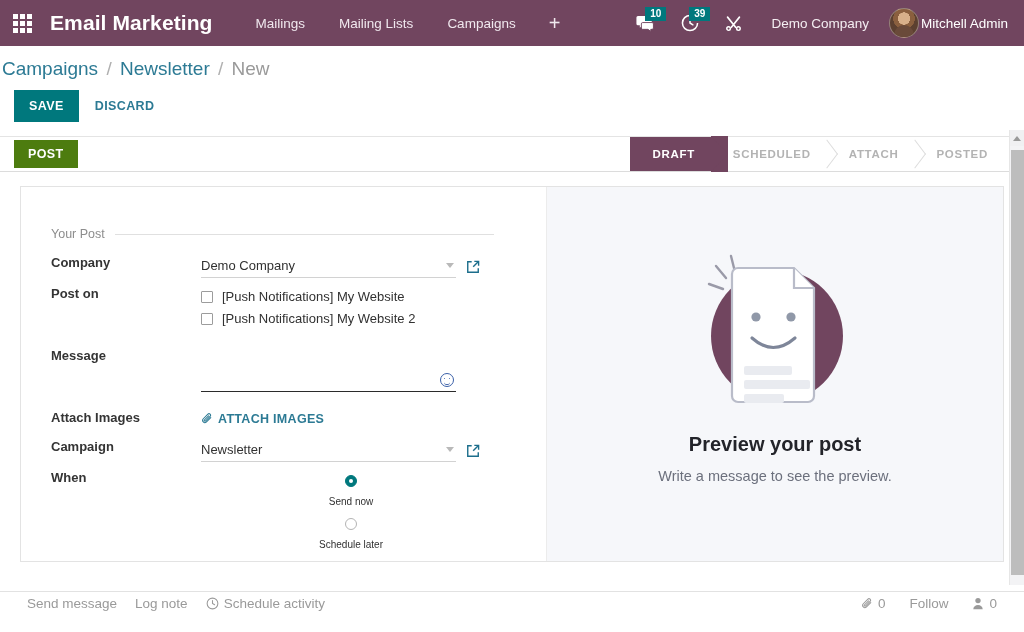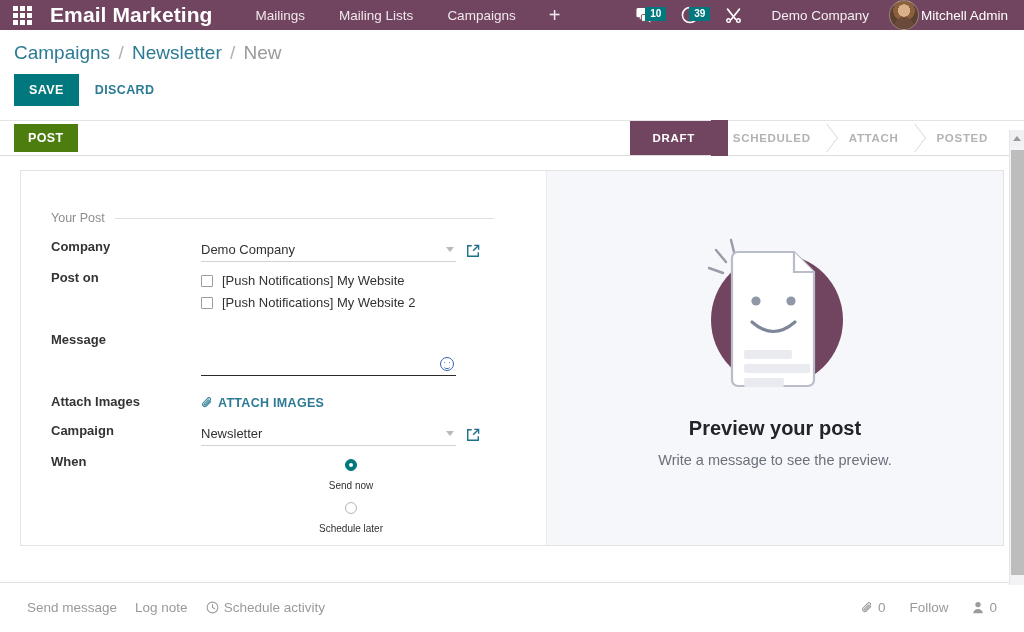--- a/index.html
+++ b/index.html
@@ -7,21 +7,21 @@
   html, body {
     width: 1024px; height: 632px;
     font-family: "Liberation Sans", sans-serif;
     background: #ffffff;
     overflow: hidden;
   }
   body { position: relative; }
 
   
   .navbar {
-    height: 30px; background: #6d4койки;
+    height: 46px; background: #6d4койки;
     background: #71455f;
     display: flex; align-items: flex-start;
     color: #ffffff;
     position: relative;
   }
   .nav-left { display: flex; align-items: center; height: 100%; }
   .apps-toggle {
     width: 44px; height: 100%;
     display: flex; align-items: center; justify-content: center;
     cursor: pointer;
@@ -60,21 +60,21 @@
     margin-right: 2px; overflow: hidden; position: relative; flex: none;
   }
   .avatar::after {
     content:""; position:absolute; left:50%; top:58%; width:20px; height:16px;
     transform: translateX(-50%); border-radius: 10px 10px 0 0; background:#6a4a3a;
   }
   .user-name { font-size: 13.5px; color: #ffffff; white-space: nowrap; }
 
   
   .control-panel { background: #ffffff; padding: 12px 0 0 0; }
-  .breadcrumb { font-size: 19px; padding: 0 14px 6px 14px; color: #8a8a8a; }
+  .breadcrumb { font-size: 19px; padding: 0 14px 6px 2px; color: #8a8a8a; }
   .bc-link { color: #2c7a94; cursor: pointer; }
   .bc-sep { color: #b0b0b0; padding: 0 3px; }
   .bc-current { color: #9a9a9a; }
   .btn-row { padding: 4px 14px 14px 14px; display: flex; align-items: center; gap: 8px; }
   .btn-save {
     background: #00787d; color: #ffffff; border: none;
     font-size: 12.5px; font-weight: bold; letter-spacing: .4px;
     padding: 9px 15px; cursor: pointer;
   }
   .btn-discard {
@@ -198,22 +198,22 @@
   }
 
   
   .illus { width: 180px; height: 175px; position: relative; margin-bottom: 14px; }
   .preview-title { font-size: 20px; font-weight: bold; color: #23242a; margin-bottom: 12px; }
   .preview-sub { font-size: 14.5px; color: #6c707d; }
 
   
   .chatter {
     position: absolute; left: 0; right: 0; bottom: 0;
-    height: 50px; border-top: 1px solid #e2e2e2; background: #ffffff;
-    display: flex; align-items: center; padding: 0 18px;
+    height: 41px; border-top: 1px solid #e2e2e2; background: #ffffff;
+    display: flex; align-items: flex-start; padding: 0 18px;
   }
   .ch-btn {
     font-size: 13.5px; color: #9a9a9a; cursor: pointer;
     padding: 4px 9px; display: inline-flex; align-items: center; gap: 5px;
   }
   .ch-right { margin-left: auto; display: flex; align-items: center; gap: 6px; }
 
   
   .scrollbar {
     position: absolute; right: 0; top: 130px; width: 15px; bottom: 47px;

